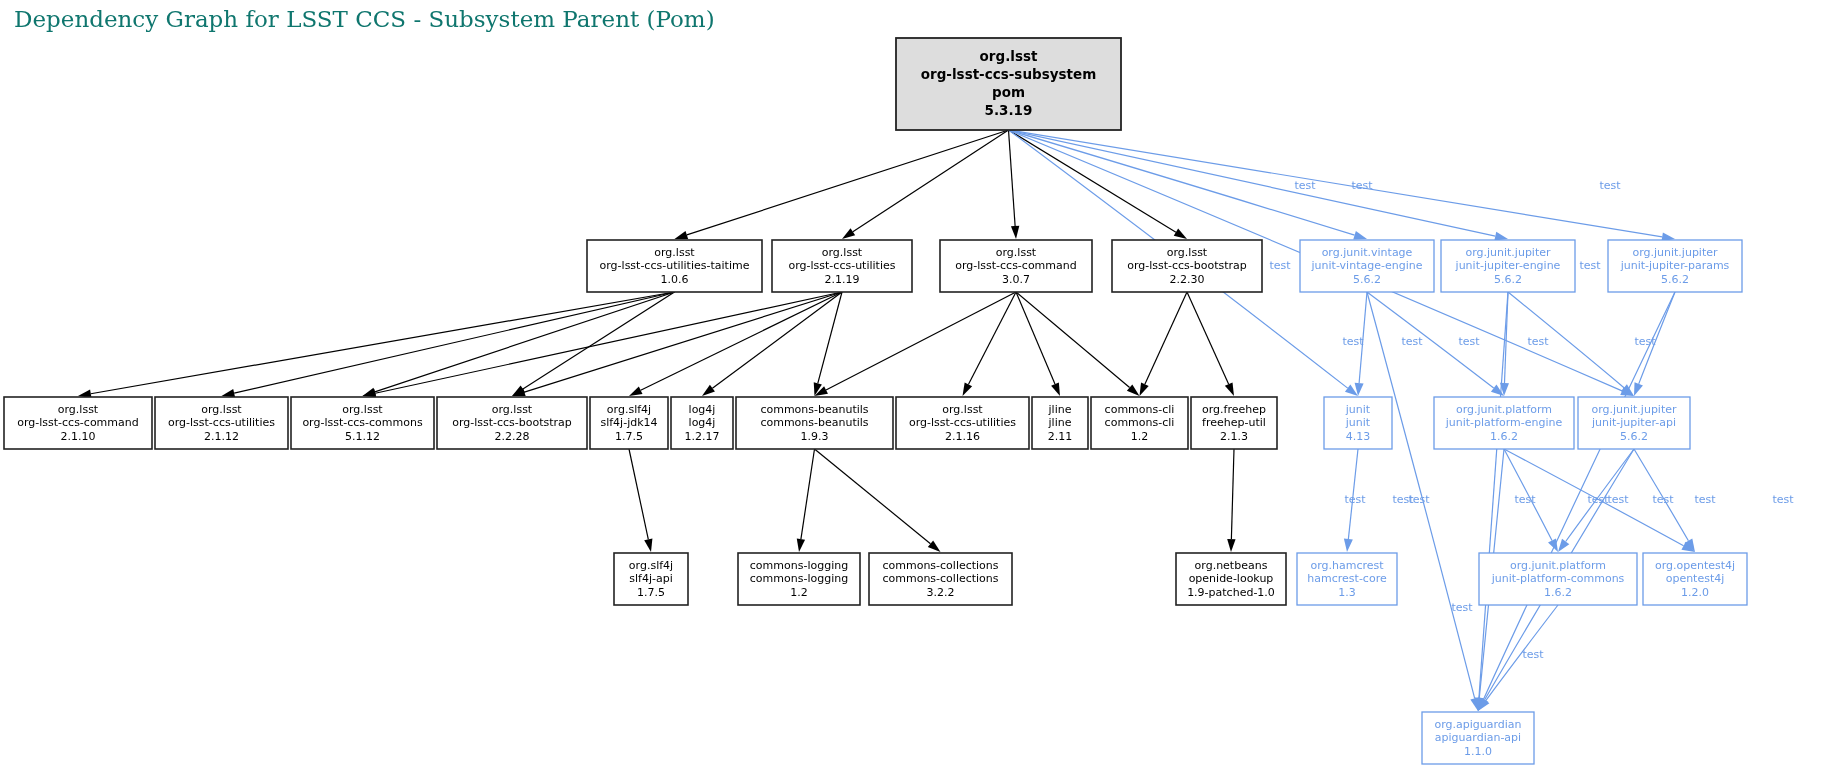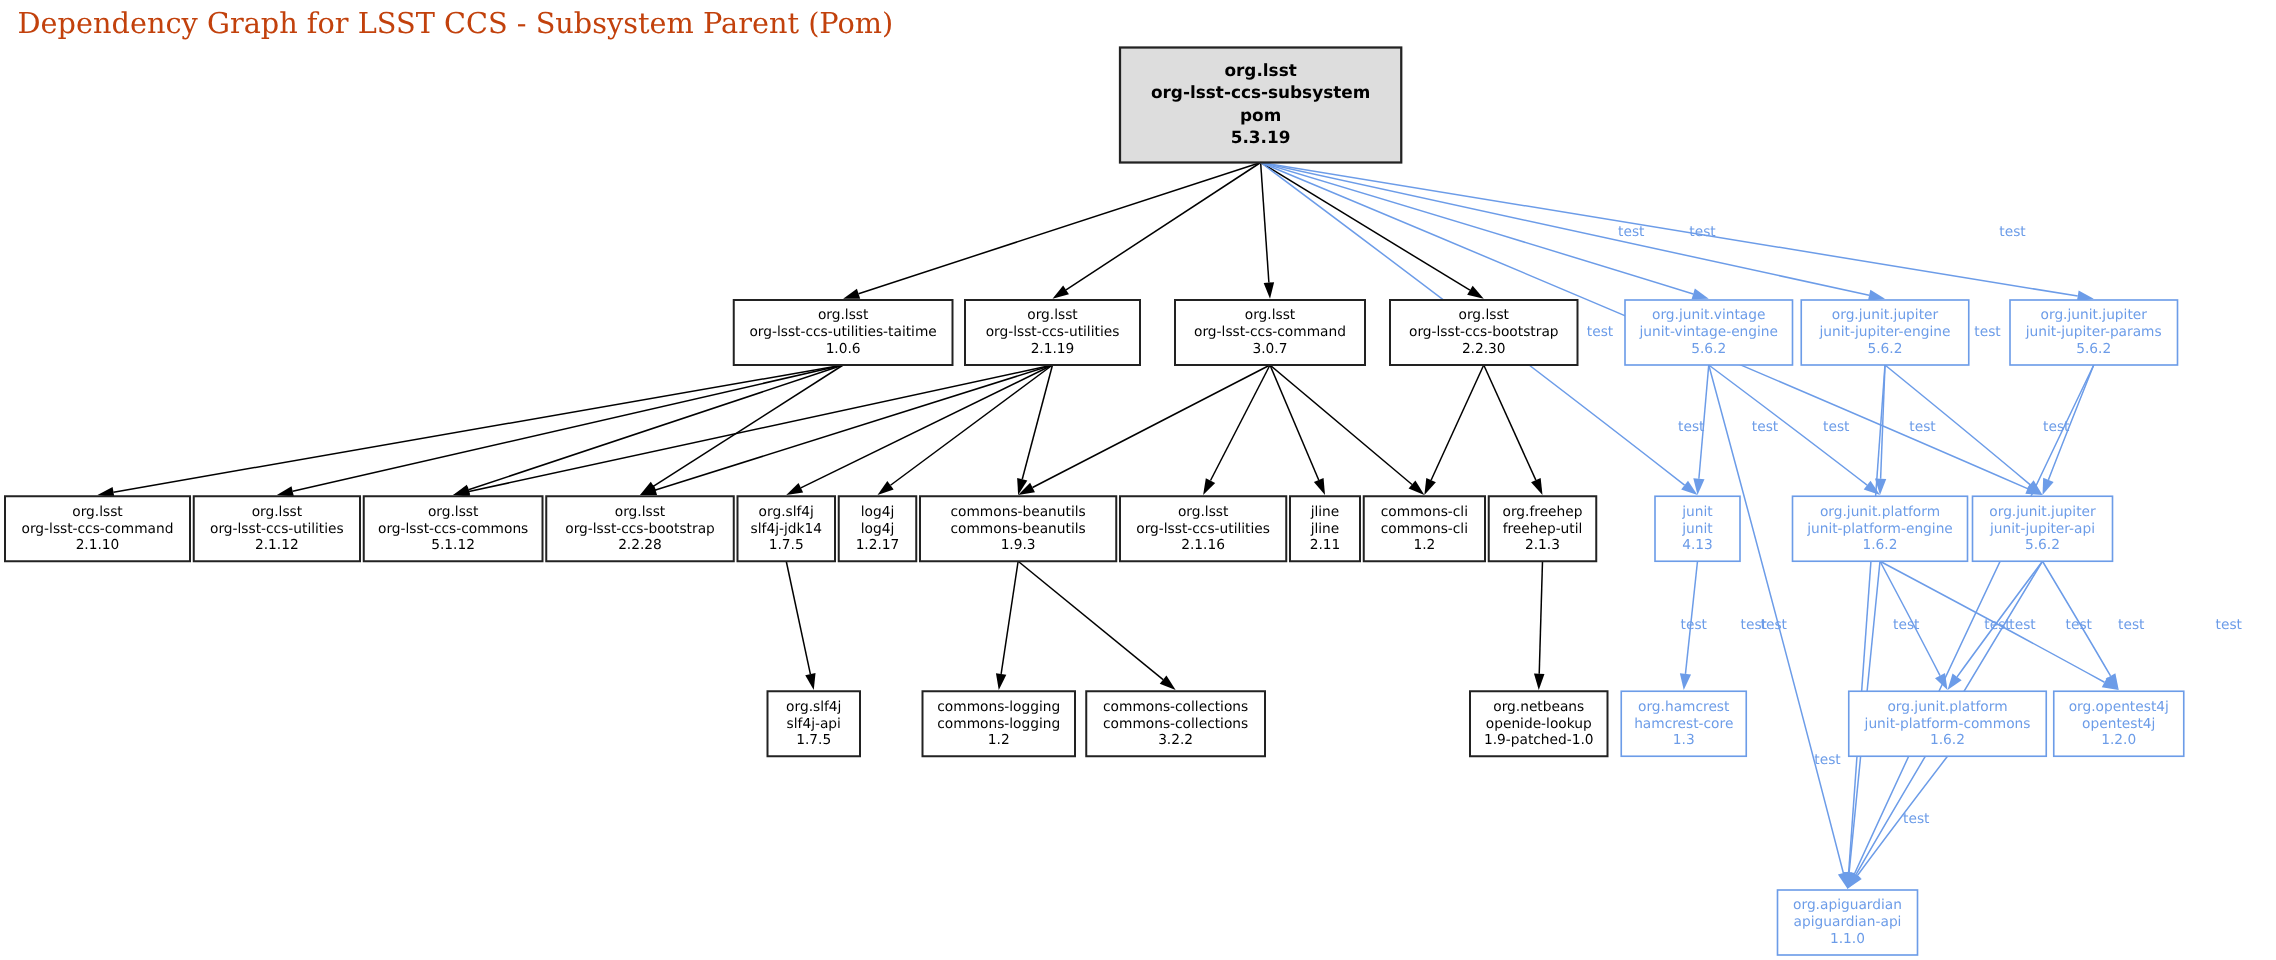--- a/index.html
+++ b/index.html
@@ -12,21 +12,21 @@
     height: 768px;
     overflow: hidden;
     font-family: "DejaVu Sans", sans-serif;
   }
   #page-title {
     position: absolute;
     left: 14px;
     top: 6px;
     font-family: "DejaVu Serif", serif;
     font-size: 23px;
-    color: #c2410c;
+    color: #0f766e;
     white-space: nowrap;
   }
   #graph-canvas {
     position: absolute;
     left: 0;
     top: 0;
     width: 1821px;
     height: 768px;
   }
   .node-box {

